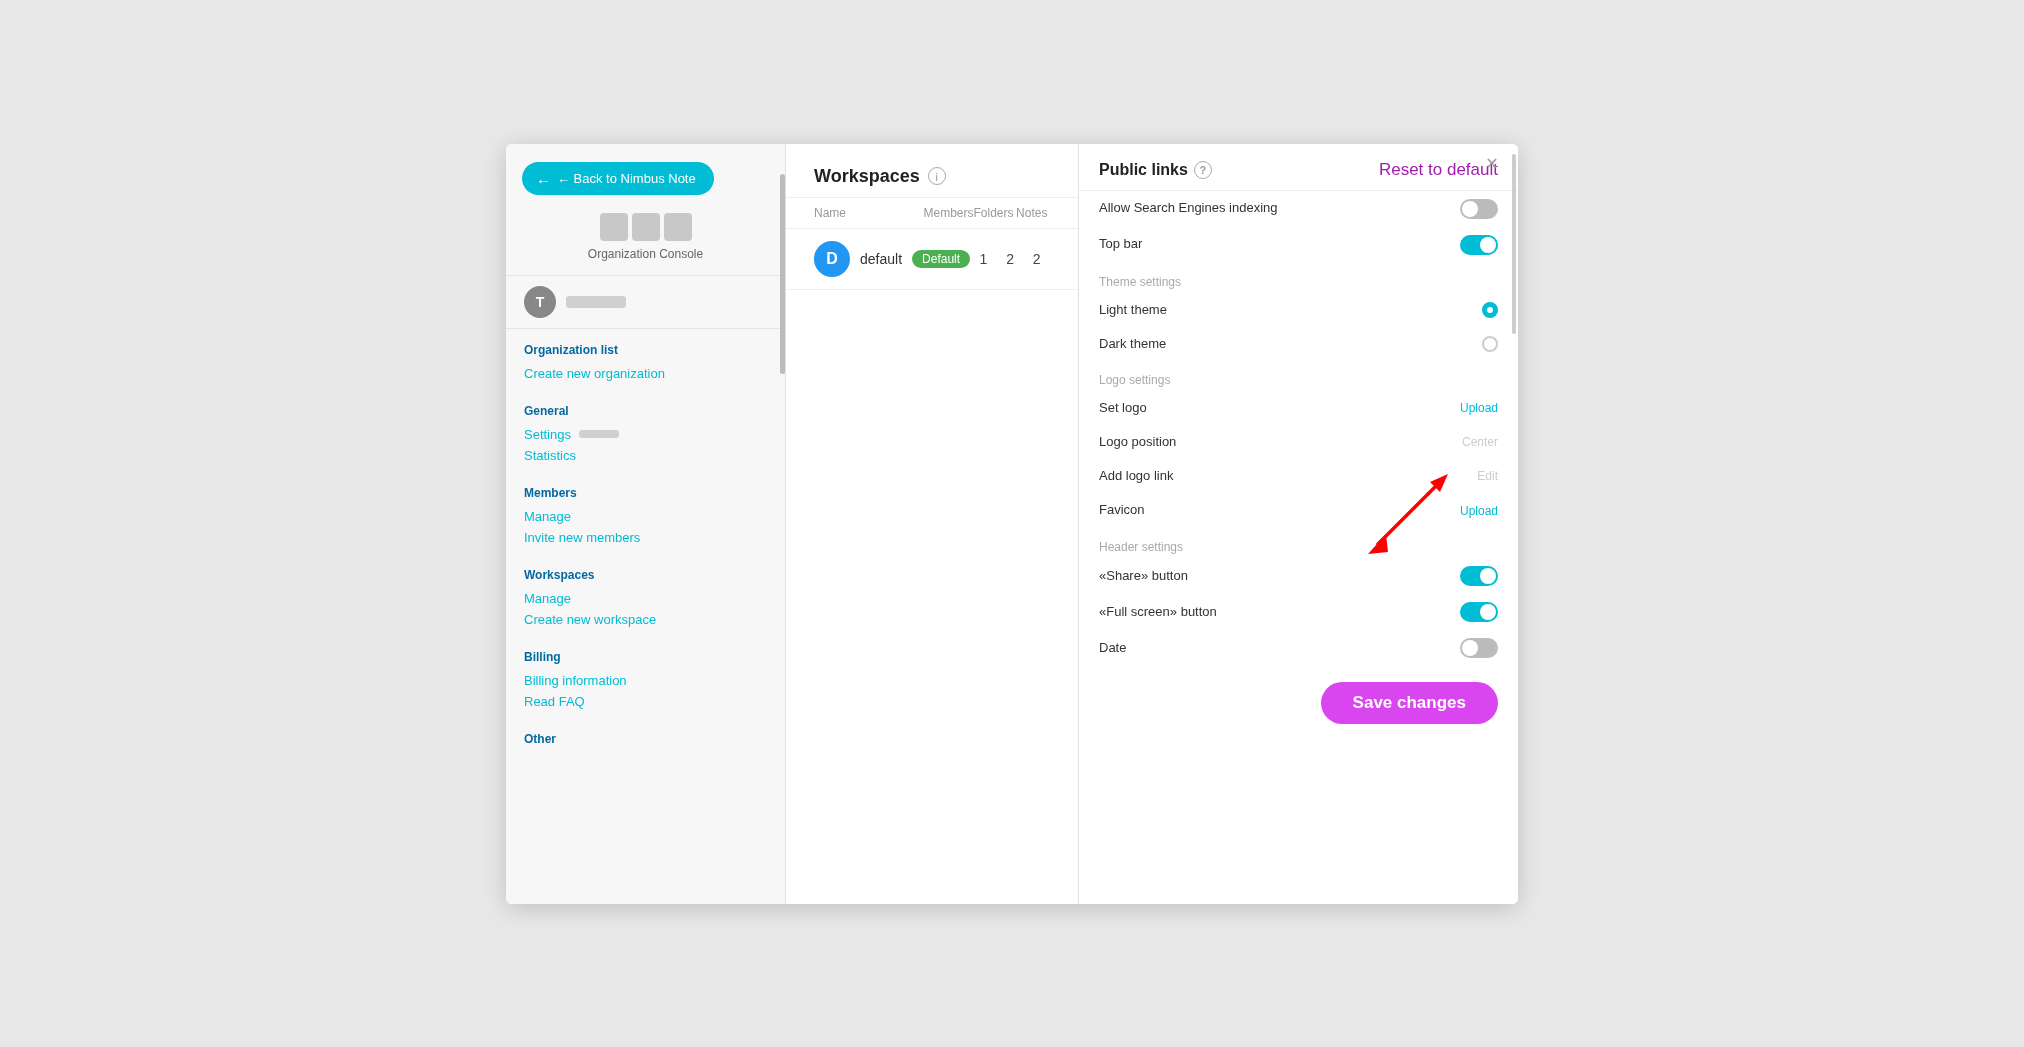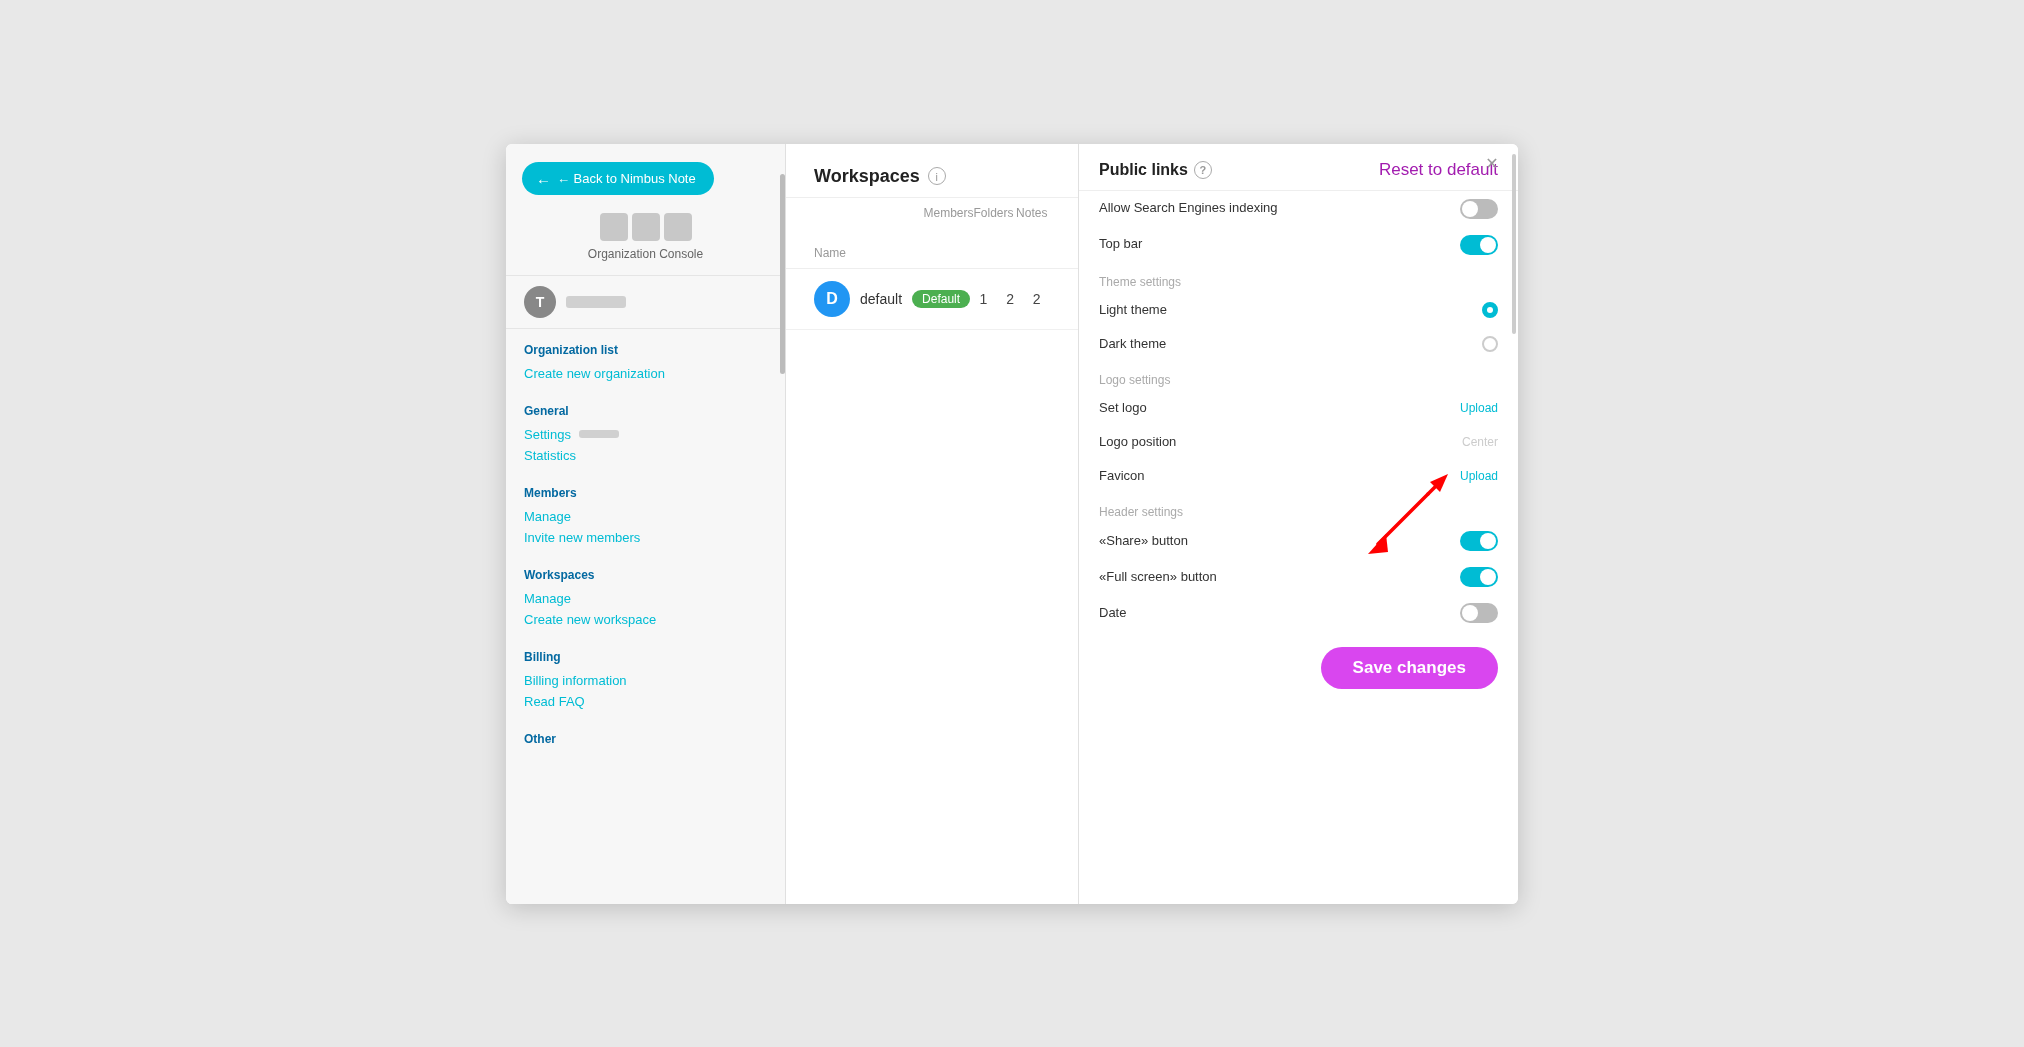--- a/index.html
+++ b/index.html
@@ -155,21 +155,21 @@
       color: #999;
       cursor: pointer;
     }
     .table-header {
       display: flex;
       padding: 8px 28px;
       border-bottom: 1px solid #eee;
       font-size: 12px;
       color: #999;
     }
-    .col-name { flex: 3; margin-top: 40px; }
+    .col-name { flex: 3; }
     .col-members { flex: 1; text-align: center; }
     .col-folders { flex: 1; text-align: center; }
     .col-notes { flex: 1; text-align: center; }
     .table-row-item {
       display: flex;
       align-items: center;
       padding: 12px 28px;
       border-bottom: 1px solid #f0f0f0;
     }
     .workspace-icon {
@@ -468,20 +468,24 @@
 
     <div class="section-label">Logo settings</div>
     <div class="setting-row">
       <span class="setting-label">Set logo</span>
       <a class="action-link">Upload</a>
     </div>
     <div class="setting-row">
       <span class="setting-label">Logo position</span>
       <a class="action-link muted">Center</a>
     </div>
+    <div class="setting-row">
+      <span class="setting-label">Add logo link</span>
+      <a class="action-link muted">Edit</a>
+    </div>
     <div class="setting-row" style="position:relative;">
       <span class="setting-label">Favicon</span>
       <a class="action-link">Upload</a>
     </div>
 
     <div style="position:absolute; top:330px; right:70px; pointer-events:none;">
       <svg width="100" height="90" viewBox="0 0 100 90">
         <line x1="80" y1="20" x2="30" y2="70" stroke="red" stroke-width="3.5" stroke-linecap="round"></line>
         <polygon points="20,80 38,60 40,78" fill="red"></polygon>
         <line x1="80" y1="20" x2="95" y2="5" stroke="red" stroke-width="3.5" stroke-linecap="round"></line>

